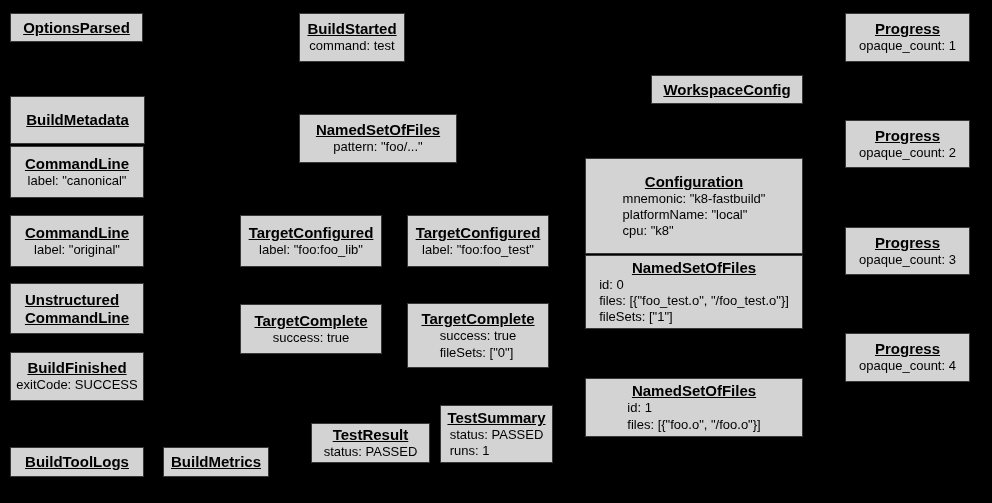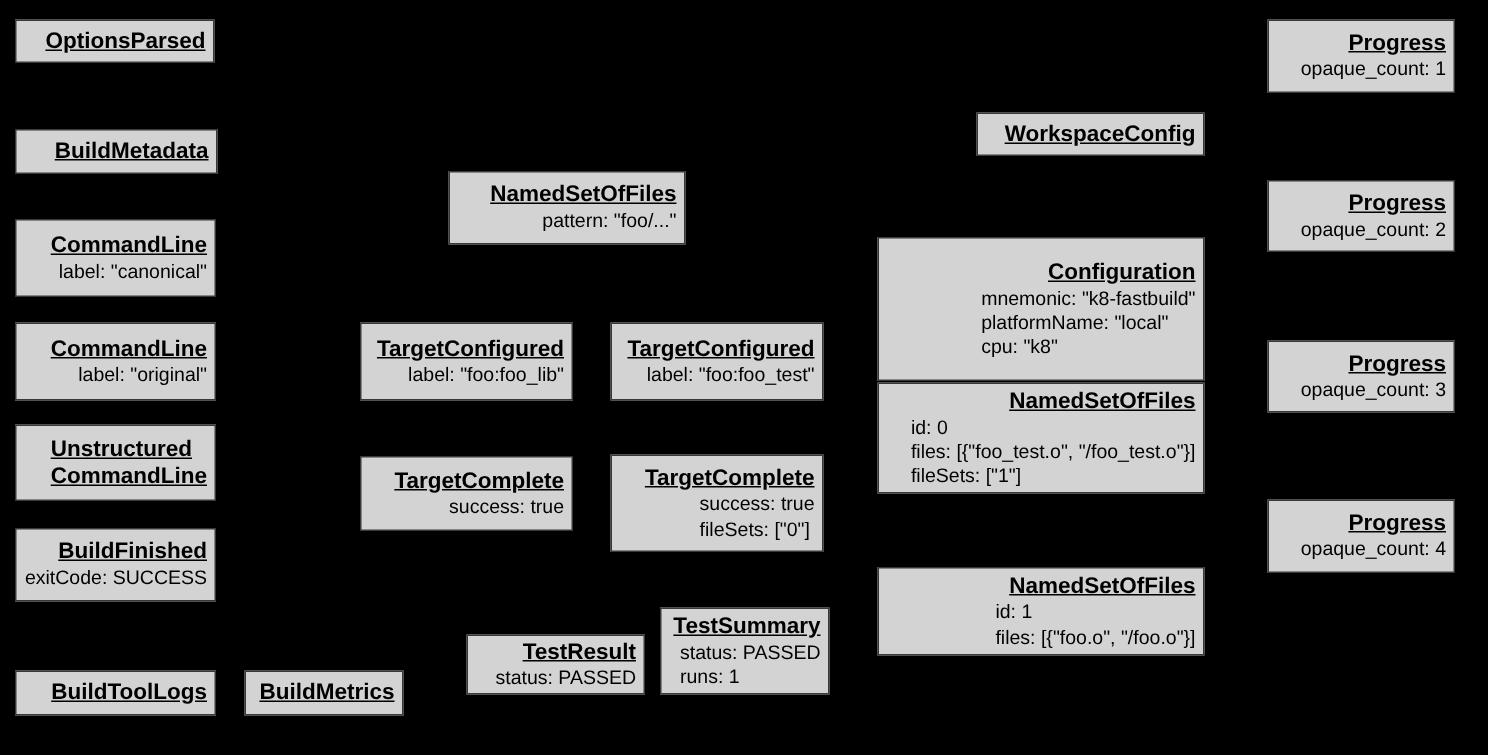--- a/index.html
+++ b/index.html
@@ -12,21 +12,21 @@
     overflow: hidden;
   }
   .node {
     position: absolute;
     box-sizing: border-box;
     background: var(--node-fill, #d3d3d3);
     border: 1px solid var(--node-border, #383838);
     display: flex;
     flex-direction: column;
     justify-content: center;
-    align-items: flex-end;
+    align-items: center;
     padding: 2px 5px;
     overflow: hidden;
   }
   .node-title {
     font-weight: bold;
     text-decoration: underline;
     font-size: 15px;
     line-height: 1.2;
     color: var(--text, #000000);
     white-space: pre-line;
@@ -41,21 +41,21 @@
 </head>
 <body>
 
 <div class="canvas">
 
   <div class="node" style="left:10px;top:13px;width:133px;height:29px">
     <div class="node-title">OptionsParsed</div>
   </div>
 
 
-  <div class="node" style="left:10px;top:86px;width:135px;height:30px">
+  <div class="node" style="left:10px;top:96px;width:135px;height:48px">
     <div class="node-title">BuildMetadata</div>
   </div>
 
   <div class="node" style="left:10px;top:146px;width:134px;height:52px">
     <div class="node-title">CommandLine</div>
     <div class="node-body">label: "canonical"</div>
   </div>
 
   <div class="node" style="left:10px;top:215px;width:134px;height:52px">
     <div class="node-title">CommandLine</div>
@@ -73,20 +73,24 @@
 
   <div class="node" style="left:10px;top:352px;width:134px;height:49px">
     <div class="node-title">BuildFinished</div>
     <div class="node-body">exitCode: SUCCESS</div>
   </div>
 
   <div class="node" style="left:163px;top:447px;width:106px;height:30px">
     <div class="node-title">BuildMetrics</div>
   </div>
 
+  <div class="node" style="left:299px;top:13px;width:106px;height:49px">
+    <div class="node-title">BuildStarted</div>
+    <div class="node-body">command: test</div>
+  </div>
 
   <div class="node" style="left:299px;top:114px;width:158px;height:49px">
     <div class="node-title">NamedSetOfFiles</div>
     <div class="node-body">pattern: "foo/..."</div>
   </div>
 
   <div class="node" style="left:240px;top:215px;width:142px;height:52px">
     <div class="node-title">TargetConfigured</div>
     <div class="node-body">label: "foo:foo_lib"</div>
   </div>

